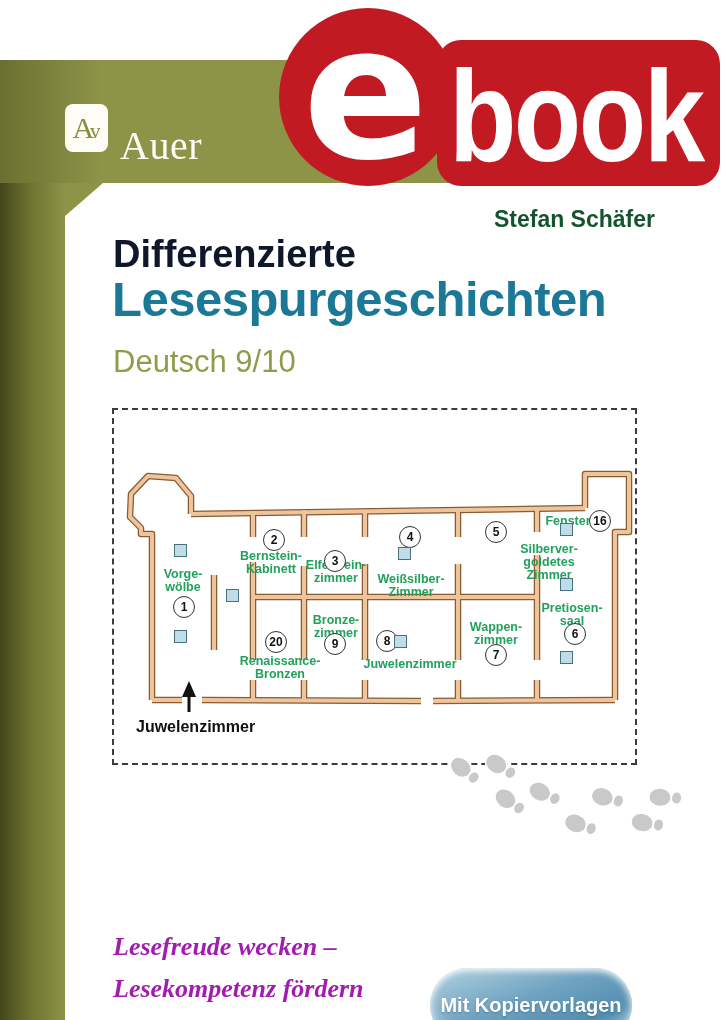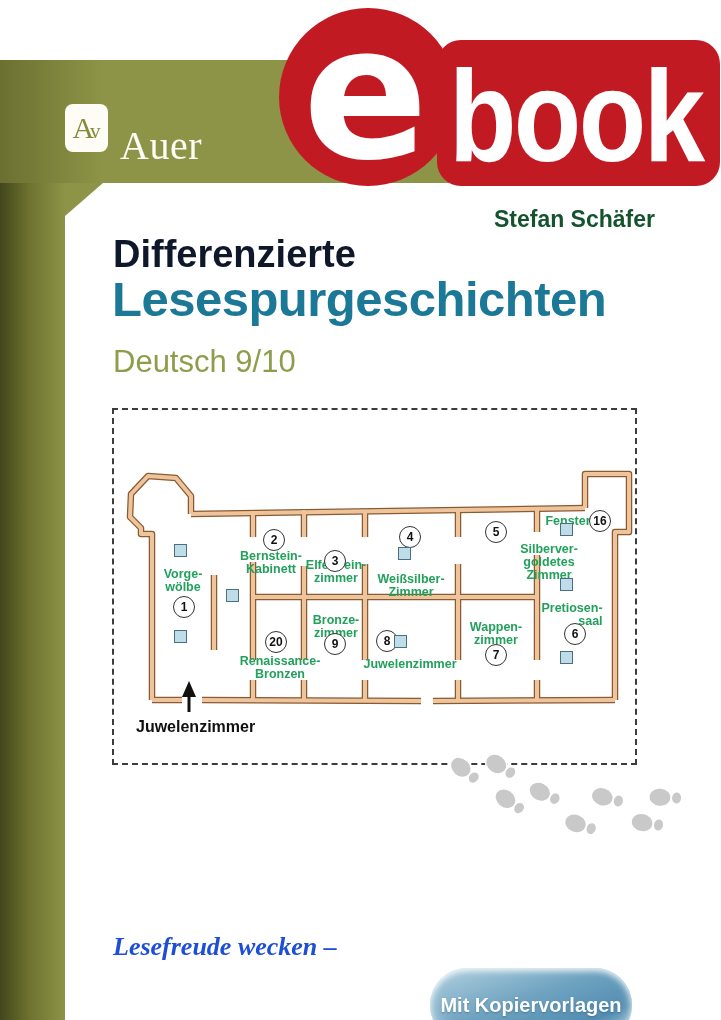--- a/index.html
+++ b/index.html
@@ -50,21 +50,21 @@
   .num-circle{position:absolute;width:22px;height:22px;border-radius:50%;background:#fff;
     border:1.5px solid #333;box-sizing:border-box;display:flex;align-items:center;justify-content:center;
     font-size:12px;font-weight:bold;color:#111;}
   .window-sq{position:absolute;width:13px;height:13px;background:#bedde9;border:1.5px solid #49707e;box-sizing:border-box;}
   .entrance-label{position:absolute;left:22px;top:308px;font-size:16px;font-weight:bold;color:#101010;}
 
   .footprints{left:440px;top:742px;width:250px;height:105px;}
 
   
   .tagline{left:113px;top:926px;font-family:"Liberation Serif","DejaVu Serif",serif;
-    font-style:italic;font-weight:bold;font-size:26px;line-height:1.62;color:#1d4ed8;}
+    font-style:italic;font-weight:bold;font-size:26px;line-height:1.62;color:#a21caf;}
   .cta{left:430px;top:968px;width:202px;height:74px;border-radius:38px;
     background:linear-gradient(160deg,#b3d2e0 0%,#6ea2c0 45%,#528db1 75%,#9cc3d6 100%);
     box-shadow:inset 0 3px 6px rgba(255,255,255,.85),inset 0 -8px 14px rgba(255,255,255,.4);
     display:flex;align-items:center;justify-content:center;}
   .cta span{color:#fff;font-weight:bold;font-size:20px;text-shadow:0 1px 2px rgba(40,80,110,.45);}
 </style>
 </head>
 <body>
 
 <div class="abs left-strip"></div>
@@ -128,21 +128,21 @@
       <div class="room-label" style="left: 222px; top: 123px; margin-top: 26px;">Elfenbein-
 zimmer</div>
       <div class="num-circle" style="left: 210px; top: 140px;">3</div>
       <div class="room-label" style="left: 297px; top: 163px;">Weißsilber-
 Zimmer</div>
       <div class="num-circle" style="left: 285px; top: 116px;">4</div>
       <div class="room-label" style="left: 387px; top: 133px; margin-left: 48px;">Silberver-
 goldetes
 Zimmer</div>
       <div class="num-circle" style="left: 371px; top: 111px;">5</div>
-      <div class="room-label" style="left: 458px; top: 192px; text-align: right;">Pretiosen-
+      <div class="room-label" style="left: 458px; top: 192px;">Pretiosen-
 saal</div>
       <div class="num-circle" style="left: 450px; top: 213px;">6</div>
       <div class="room-label" style="left: 382px; top: 211px;">Wappen-
 zimmer</div>
       <div class="num-circle" style="left: 371px; top: 234px;">7</div>
       <div class="room-label" style="left: 296px; top: 248px;">Juwelenzimmer</div>
       <div class="num-circle" style="left: 262px; top: 220px;">8</div>
       <div class="room-label" style="left: 222px; top: 204px;">Bronze-
 zimmer</div>
       <div class="num-circle" style="left: 210px; top: 223px;">9</div>
@@ -193,16 +193,17 @@
       <ellipse cx="1" cy="9.5" rx="5.5" ry="4.5" fill="#c9c9c9" stroke="#ffffff" stroke-width="3" paint-order="stroke"></ellipse>
     </g>
     <g transform="translate(227,56) rotate(-84)">
       <ellipse cx="0" cy="-7" rx="8.5" ry="10.5" fill="#c9c9c9" stroke="#ffffff" stroke-width="3" paint-order="stroke"></ellipse>
       <ellipse cx="1" cy="9.5" rx="5.5" ry="4.5" fill="#c9c9c9" stroke="#ffffff" stroke-width="3" paint-order="stroke"></ellipse>
     </g>
   </svg>
 
 <div class="abs tagline">
   <div>Lesefreude wecken –</div>
+  <div>Lesekompetenz fördern</div>
 </div>
 <div class="abs cta">
   <span>Mit Kopiervorlagen</span>
 </div>
 
 </body></html>

